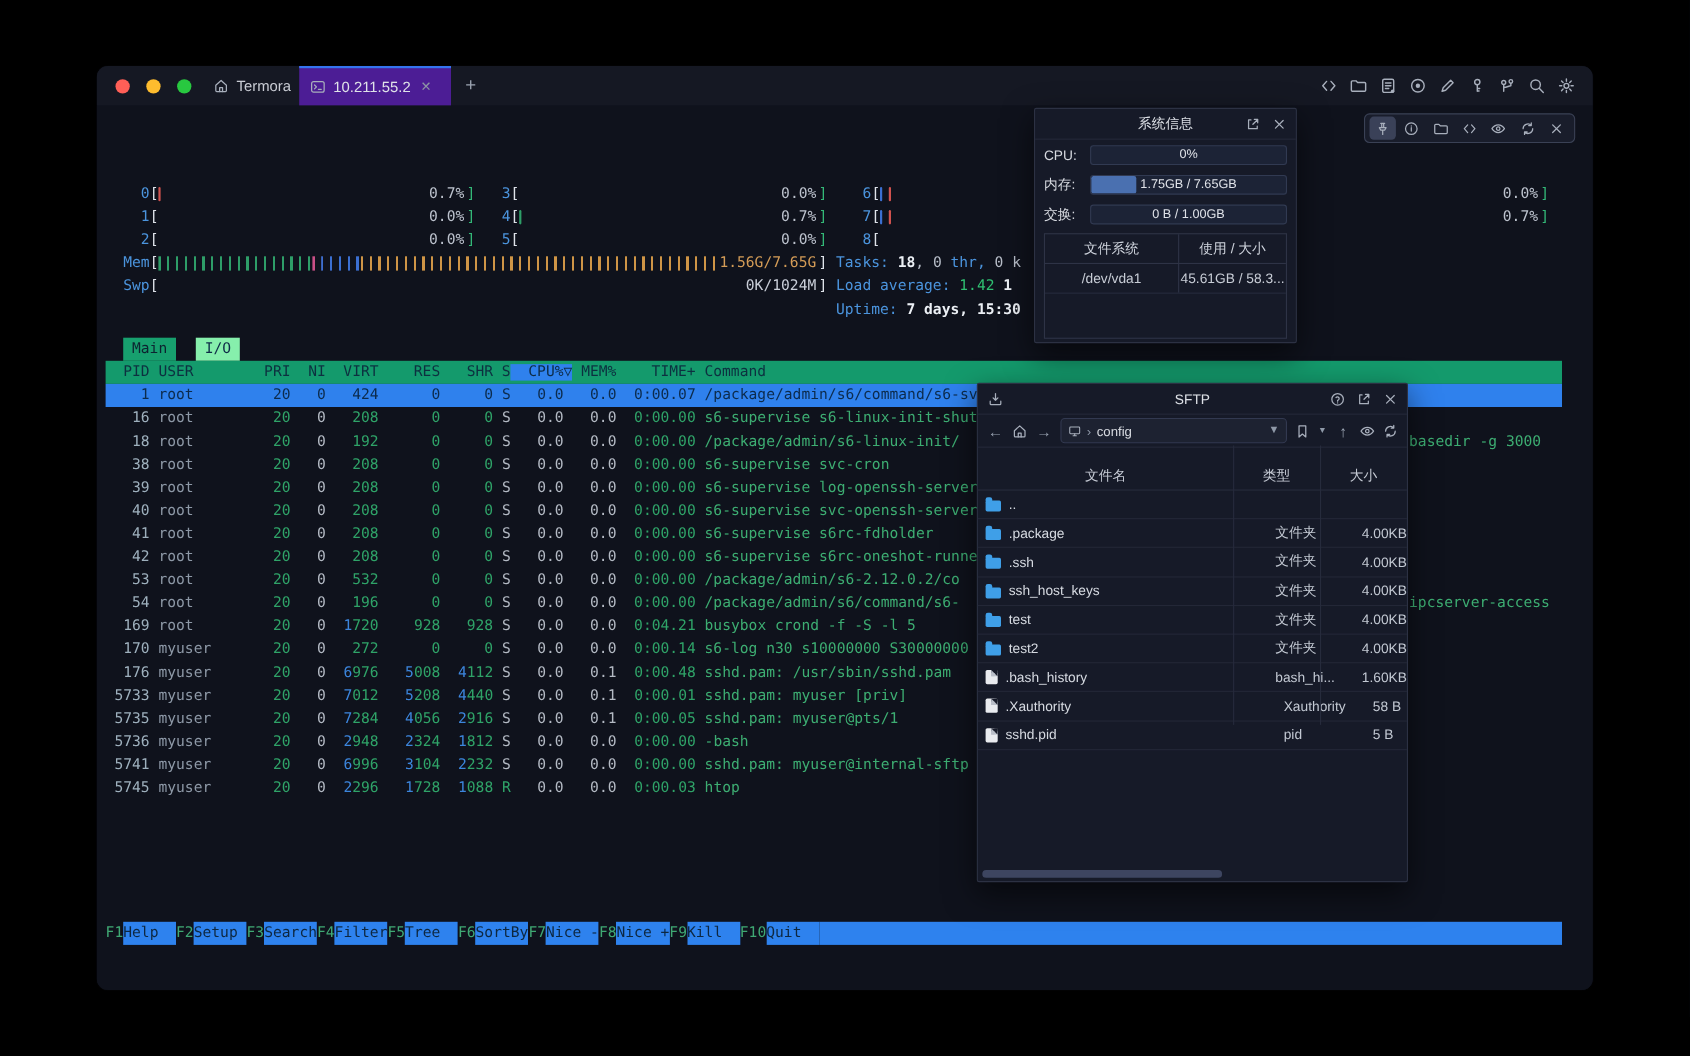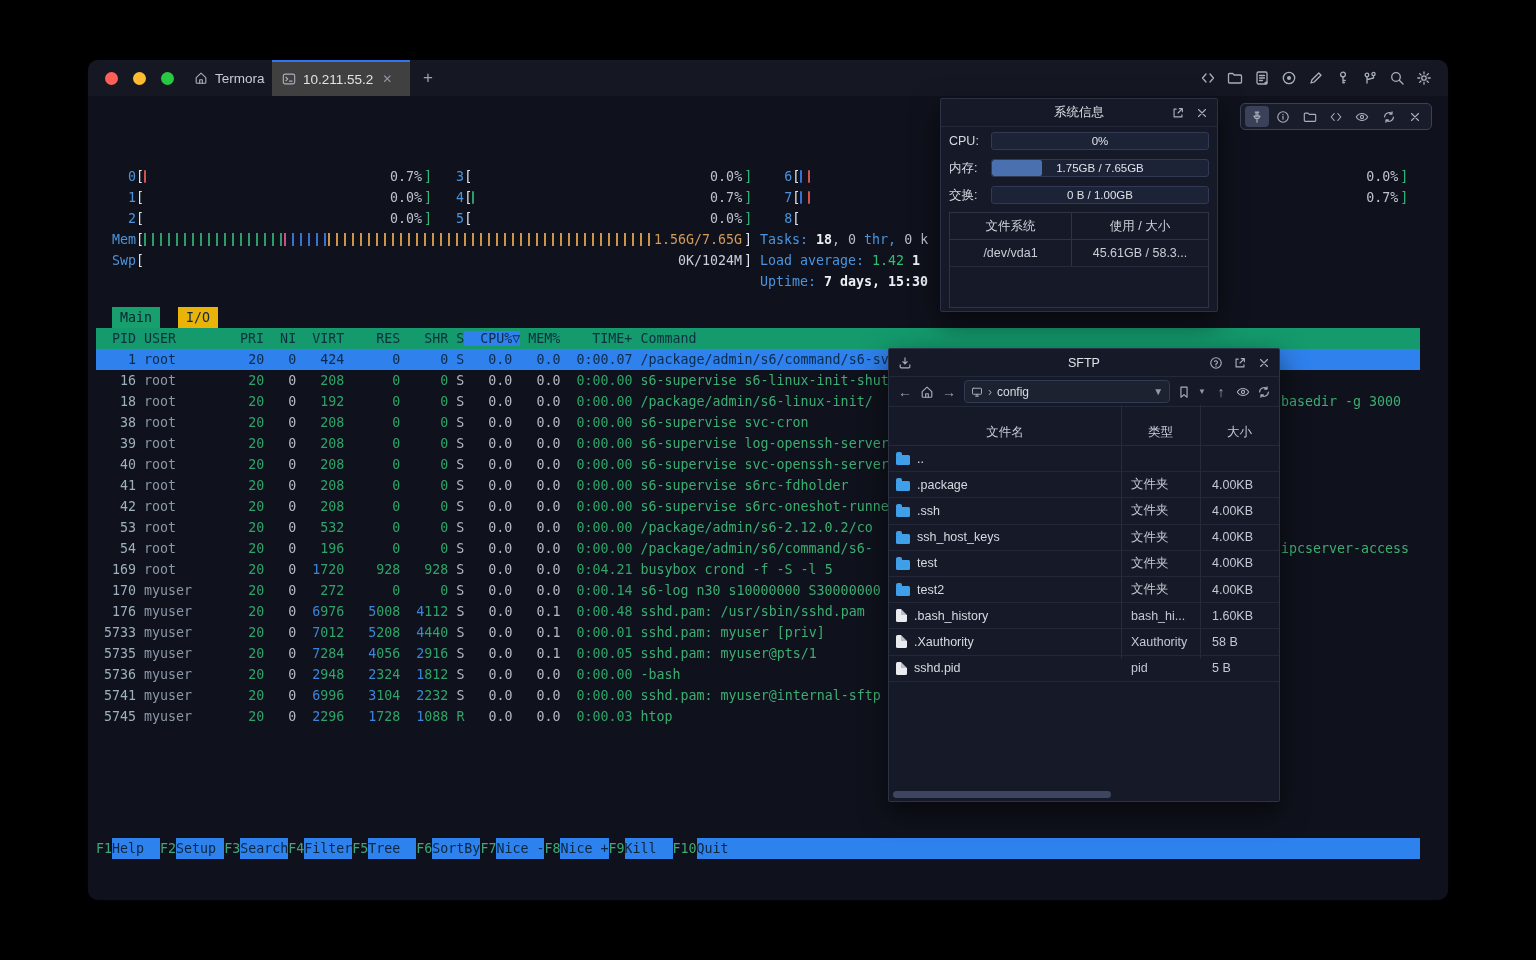--- a/index.html
+++ b/index.html
@@ -6,42 +6,42 @@
     font-family:"Liberation Sans",sans-serif;}
   .window{position:absolute;left:88px;top:60px;width:1360px;height:840px;background:#10131d;
     border-radius:10px;overflow:hidden;box-shadow:0 0 0 1px #23273310;}
   
   .titlebar{position:absolute;left:0;top:0;width:100%;height:36px;background:#151823;}
   .dot{position:absolute;top:71px;width:13px;height:13px;border-radius:50%;}
   .dot{top:12px;}
   .tab{position:absolute;top:0;height:36px;display:flex;align-items:center;gap:7px;
     color:#c9ccd4;font-size:13.5px;}
   .tab.home{left:92px;padding:0 14px;}
-  .tab.active{left:184px;width:138px;background:#404040;border-top:2px solid #3574f0;
+  .tab.active{left:184px;width:138px;background:#4c1d95;border-top:2px solid #3574f0;
     box-sizing:border-box;padding:0 10px;color:#dfe2e8;}
   .newtab{position:absolute;left:330px;top:8px;width:20px;height:20px;color:#9aa2b0;
     font-size:17px;line-height:20px;text-align:center;}
   .tb-icons{position:absolute;right:16px;top:0;height:36px;display:flex;align-items:center;gap:11px;}
   .ic{width:16px;height:16px;stroke:#a8afbc;fill:none;stroke-width:1.3;stroke-linecap:round;stroke-linejoin:round;display:block;}
   .ic.sm{width:14px;height:14px;}
   
   .terminal{position:absolute;left:0;top:36px;width:100%;height:804px;background:#0f121c;
     font-family:"DejaVu Sans Mono",monospace;font-size:13.3px;}
   .tline{position:absolute;height:21px;line-height:21px;white-space:pre;color:#bcc2cd;}
   .cpu-num{color:#4b94dd;} .lbl{color:#4b94dd;} .brk{color:#dfe3ea;} .cbrk{color:#33b877;}
   .meter{display:inline-flex;align-items:center;position:relative;height:21px;vertical-align:top;}
   .pipe{width:2px;height:13px;margin-right:6px;border-radius:1px;flex:0 0 auto;}
   .mval{position:absolute;right:2px;color:#bcc2cd;}
   .mval.orange{color:#d49c57;} .mval.plain{color:#c9ced8;}
   .seg{height:13px;flex:0 0 auto;}
   .t-bold{color:#ecf0f5;font-weight:bold;} .t-gray{color:#b8bec9;} .t-green{color:#2fbf71;}
   
   .htab{display:inline-block;height:21px;line-height:21px;padding:0 8px;margin-right:10px;}
   .htab.main{background:#17a06e;color:#0d2330;}
-  .htab.io{background:#eab308;color:#0d2b47;}
+  .htab.io{background:#86efac;color:#0d2b47;}
   .phead{position:absolute;left:8px;top:172px;width:1324px;height:21px;line-height:21px;
     white-space:pre;background:#149a6c;color:#0d3040;}
   .phead span{white-space:pre;}
   .ph-cpu{background:#2f81ed;color:#0d2b47;}
   .prow{position:absolute;left:8px;width:1324px;height:21px;line-height:21px;white-space:pre;}
   .prow span{white-space:pre;}
   .c-pid{color:#9eb0bd;} .c-user{color:#8d98a6;} .c-gray{color:#b4bac4;}
   .c-green{color:#2fa368;} .c-blue{color:#3c85dc;} .c-cmd{color:#3dad72;}
   .prow.selected{background:#2f81ed;}
   .prow.selected span{color:#0c2b4c;}
@@ -58,21 +58,21 @@
   .minibar .cell.on{background:#3a4158;}
   
   .panel{position:absolute;background:#161a28;border:1px solid #2c3143;border-radius:2px;
     box-shadow:0 10px 28px rgba(0,0,0,.55);box-sizing:border-box;z-index:5;color:#d6d9df;}
   .p-title{height:27px;display:flex;align-items:center;border-bottom:1px solid #242938;
     font-size:12.5px;color:#dde0e6;position:relative;}
   .p-title .t-center{position:absolute;left:0;right:0;text-align:center;}
   .p-title .t-right{position:absolute;right:8px;display:flex;gap:10px;align-items:center;}
   .p-title .t-left{position:absolute;left:9px;display:flex;align-items:center;}
   
-  .sysinfo{left:852px;top:38px;width:278px;height:214px;}
+  .sysinfo{left:852px;top:38px;width:239px;height:214px;}
   .si-row{position:absolute;left:8px;right:8px;height:18px;display:flex;align-items:center;}
   .si-label{width:42px;font-size:12.5px;color:#d6d9df;}
   .si-bar{flex:1;height:18px;background:#1c2336;border:1px solid #313a52;border-radius:3px;
     position:relative;overflow:hidden;box-sizing:border-box;}
   .si-fill{position:absolute;left:0;top:0;bottom:0;background:#4a70b0;border-radius:2px;}
   .si-text{position:absolute;left:0;right:0;top:0;bottom:0;display:flex;align-items:center;
     justify-content:center;font-size:11.5px;color:#dfe2e8;}
   .si-table{position:absolute;left:8px;right:8px;top:113px;height:96px;border:1px solid #2e3346;box-sizing:border-box;font-size:12.5px;}
   .si-thead,.si-trow{display:flex;height:26px;align-items:center;}
   .si-thead{border-bottom:1px solid #2e3346;color:#cfd4dd;}
@@ -87,21 +87,21 @@
     display:flex;align-items:center;gap:5px;padding:0 6px;font-size:12px;color:#d7dae0;}
   .addr .crumb-sep{color:#8f99a8;}
   .addr .chev{margin-left:auto;color:#8f99a8;font-size:10px;}
   .sf-head{height:26px;display:flex;align-items:center;font-size:12.5px;color:#c7ccd6;
     border-bottom:1px solid #262b3c;margin-top:12px;}
   .col-name{width:232px;text-align:center;box-sizing:border-box;}
   .col-type{width:79px;text-align:center;} .col-size{flex:1;text-align:center;}
   .frow{height:25.2px;display:flex;align-items:center;font-size:12.5px;color:#d6dae1;
     border-bottom:1px solid #232737;}
   .frow .fname{width:232px;display:flex;align-items:center;gap:7px;padding-left:7px;box-sizing:border-box;}
-  .frow .ftype{width:79px;padding-left:10px;box-sizing:border-box;color:#c3c9d3;}
+  .frow .ftype{width:79px;padding-left:10px;box-sizing:border-box;color:#c3c9d3;margin-left:36px;}
   .frow .fsize{flex:1;padding-left:12px;color:#c3c9d3;}
   .vsep{position:absolute;width:1px;background:#262b3c;top:56px;height:254px;}
   .fi{display:inline-block;position:relative;flex:0 0 auto;}
   .fi.folder{width:14px;height:10px;background:#3f9fe8;border-radius:1.5px;margin-top:3px;}
   .fi.folder::before{content:"";position:absolute;left:0;top:-3px;width:6px;height:4px;
     background:#3f9fe8;border-radius:2px 2px 0 0;}
   .fi.file{width:11px;height:13px;background:#e9ebef;border-radius:1.5px;}
   .fi.file::before{content:"";position:absolute;right:0;top:0;border:3px solid #161a28;
     border-left-color:#b9bec8;border-bottom-color:#b9bec8;border-radius:0 1px 0 0;}
   .hscroll{position:absolute;left:4px;bottom:3px;width:218px;height:7px;border-radius:4px;background:#3d4560;}

